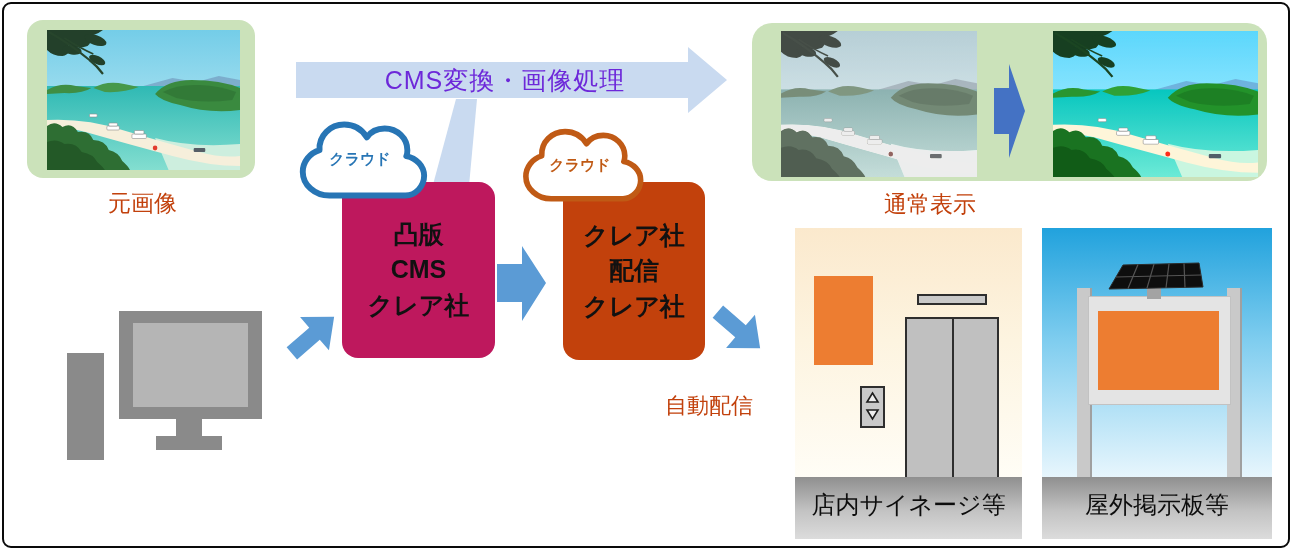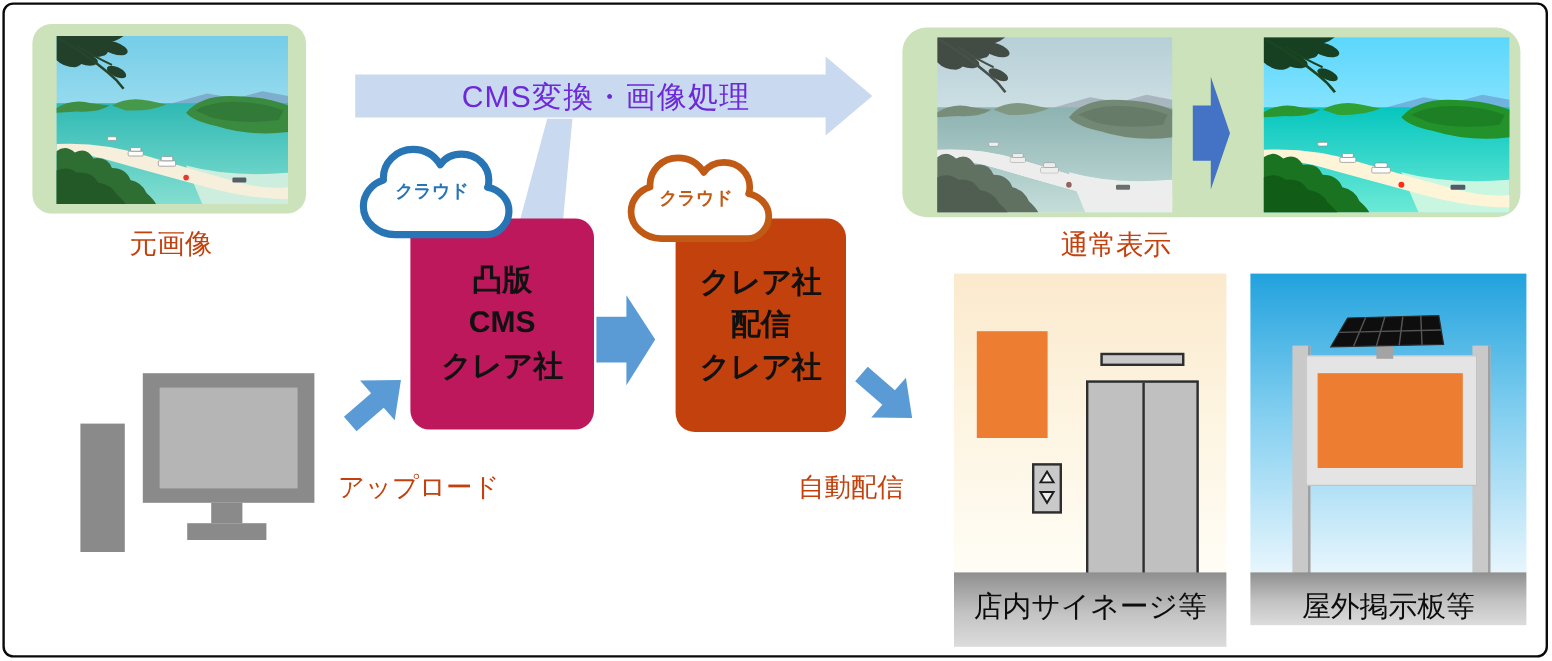--- a/index.html
+++ b/index.html
@@ -42,21 +42,21 @@
   }
   
   .gray{background:#8a8a8a;}
   
   #instore-bg{left:795px;top:228px;width:227px;height:250px;
     background:linear-gradient(180deg,#fbe9cd 0%,#fdf4e0 45%,#fffdf6 100%);}
   #instore-floor{left:795px;top:477px;width:227px;height:62px;
     background:linear-gradient(180deg,#8f8f8f 0%,#c3c3c3 55%,#dcdcdc 100%);}
   #outdoor-sky{left:1042px;top:228px;width:230px;height:250px;
     background:linear-gradient(180deg,#21a2dd 0%,#7fcdef 45%,#e8f6fd 100%);}
-  #outdoor-floor{left:1042px;top:477px;width:230px;height:44px;
+  #outdoor-floor{left:1042px;top:477px;width:230px;height:62px;
     background:linear-gradient(180deg,#8f8f8f 0%,#c3c3c3 55%,#dcdcdc 100%);}
   .floor-label{
     position:absolute;width:100%;top:12px;text-align:center;
     font-size:24px;color:#0d0d0d;
   }
   .dark-edge{border:2px solid #2e2e2e;}
   svg{display:block;}
   .svg-layer{position:absolute;left:0;top:0;pointer-events:none;}
 </style>
 </head>
@@ -201,18 +201,17 @@
       <line x1="63" y1="2.8" x2="60" y2="26.8"></line>
       <line x1="78" y1="2.4" x2="79" y2="26.4"></line>
       <line x1="10" y1="16" x2="95" y2="14"></line>
     </g>
   </svg>
   <div class="abs" id="outdoor-floor">
     <div class="floor-label">屋外掲示板等</div>
   </div>
 
   <div class="lbl lbl-big" style="left:60px;top:190px;width:165px;">元画像</div>
-  <div class="lbl" style="left:270px;top:393px;width:158px;">アップロード</div>
   <div class="lbl" style="left:630px;top:393px;width:158px;">自動配信</div>
   <div class="lbl lbl-big" style="left:840px;top:191px;width:180px;">通常表示</div>
 
   <div id="frame-border"></div>
 </div>
 
 </body></html>

